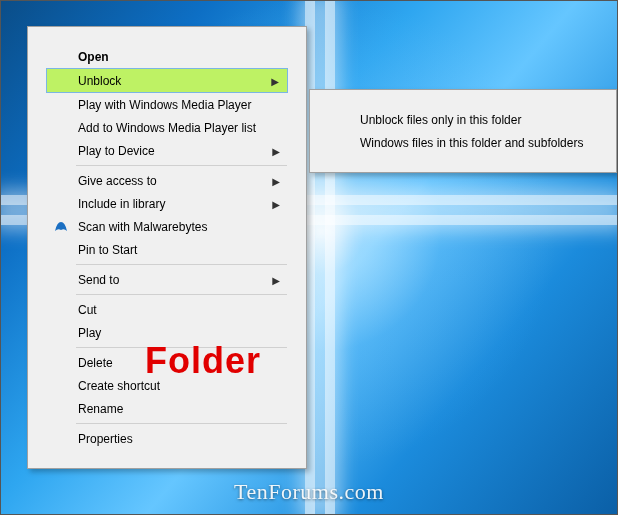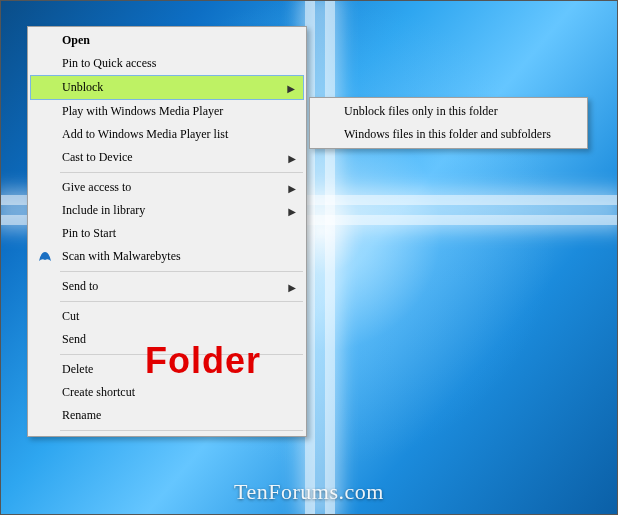--- a/index.html
+++ b/index.html
@@ -17,25 +17,24 @@
   .bv1 { left: 305px; } .bv2 { left: 325px; }
   .bh1 { top: 195px; } .bh2 { top: 215px; }
 
   .context-menu {
     position: absolute;
     background: #f0f0f0;
     border: 1px solid #a0a0a0;
     box-shadow: 3px 3px 5px rgba(0,0,0,0.25);
     font-size: 12px;
     color: #000;
-    padding: 2px;
-    font-family: Liberation Serif, serif;
+    padding: 18px;
   }
   .menu1 { left: 27px; top: 26px; width: 280px; }
-  .menu2 { left: 309px; top: 97px; width: 279px; }
+  .menu2 { left: 309px; top: 89px; width: 308px; }
 
   .item {
     position: relative;
     display: flex;
     align-items: center;
     height: 23px;
     padding-left: 32px;
     padding-right: 20px;
     white-space: nowrap;
     cursor: default;
@@ -78,101 +77,101 @@
   <div class="beam-v bv2"></div>
   <div class="beam-h bh1"></div>
   <div class="beam-h bh2"></div>
 
   <div class="context-menu menu1">
 
     <div class="item bold">
       <span>Open</span>
     </div>
 
-    <div class="item">
-      <span>Pin to Quick access</span>
-    </div>
 
     <div class="item hover">
       <span>Unblock</span>
       <span class="arrow">▶</span>
     </div>
 
     <div class="item">
       <span>Play with Windows Media Player</span>
     </div>
 
     <div class="item">
       <span>Add to Windows Media Player list</span>
     </div>
 
     <div class="item">
-      <span>Cast to Device</span>
+      <span>Play to Device</span>
       <span class="arrow">▶</span>
     </div>
 
     <div class="sep"></div>
 
     <div class="item">
       <span>Give access to</span>
       <span class="arrow">▶</span>
     </div>
 
 
     <div class="item">
       <span>Include in library</span>
       <span class="arrow">▶</span>
     </div>
 
     <div class="item">
-      <span>Pin to Start</span>
-    </div>
-
-    <div class="item">
       <span class="icon-slot">
         <svg width="16" height="16" viewBox="0 0 16 16">
             <path d="M2 12 Q4 3 8 3 Q12 3 14 12 Q11 9 8 11 Q5 9 2 12 Z" fill="#1b6fc2"></path>
           </svg>
       </span>
       <span>Scan with Malwarebytes</span>
+    </div>
+
+    <div class="item">
+      <span>Pin to Start</span>
     </div>
 
     <div class="sep"></div>
 
     <div class="item">
       <span>Send to</span>
       <span class="arrow">▶</span>
     </div>
 
     <div class="sep"></div>
 
     <div class="item">
       <span>Cut</span>
     </div>
 
     <div class="item">
-      <span>Send</span>
+      <span>Play</span>
     </div>
 
     <div class="sep"></div>
 
     <div class="item">
       <span>Delete</span>
     </div>
 
     <div class="item">
       <span>Create shortcut</span>
     </div>
 
     <div class="item">
       <span>Rename</span>
     </div>
 
     <div class="sep"></div>
 
+    <div class="item">
+      <span>Properties</span>
+    </div>
   </div>
 
   <div class="context-menu menu2">
     <div class="item">
       <span>Unblock files only in this folder</span>
     </div>
     <div class="item">
       <span>Windows files in this folder and subfolders</span>
     </div>
   </div>

